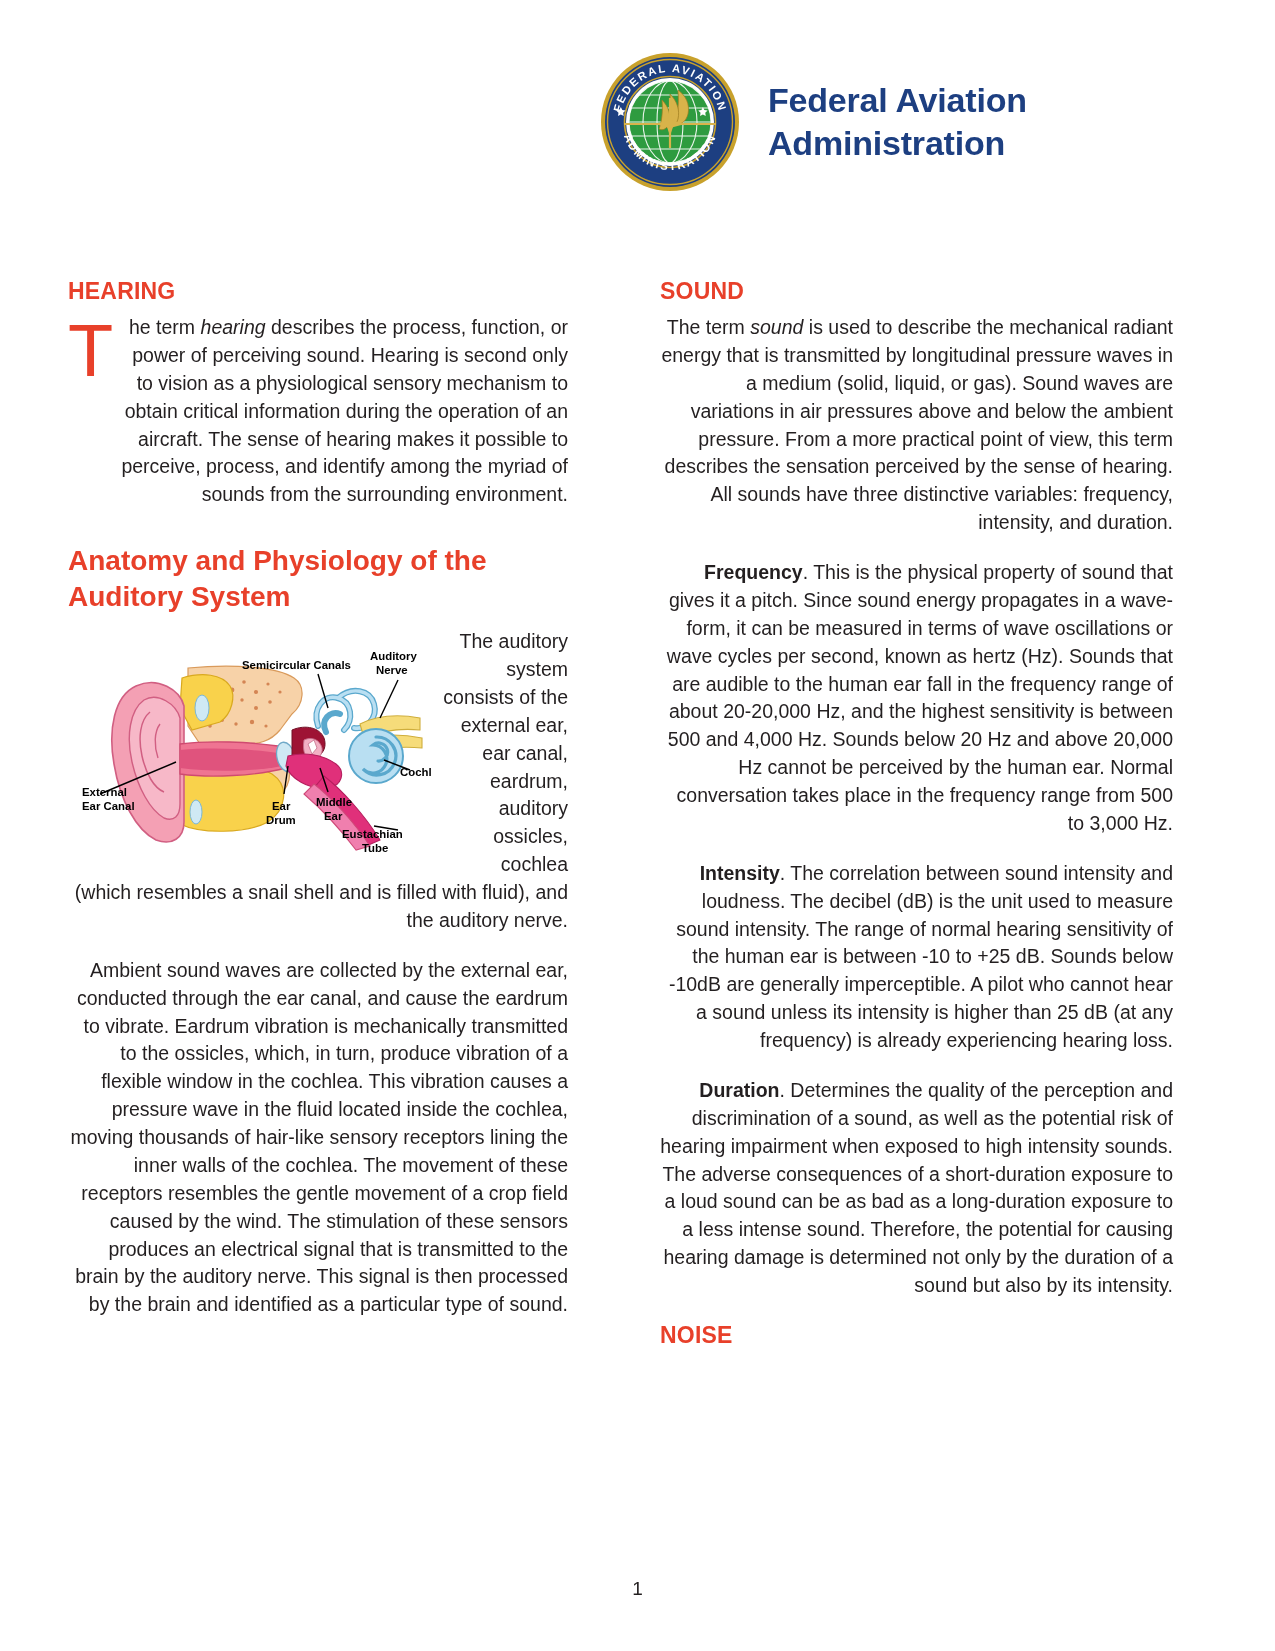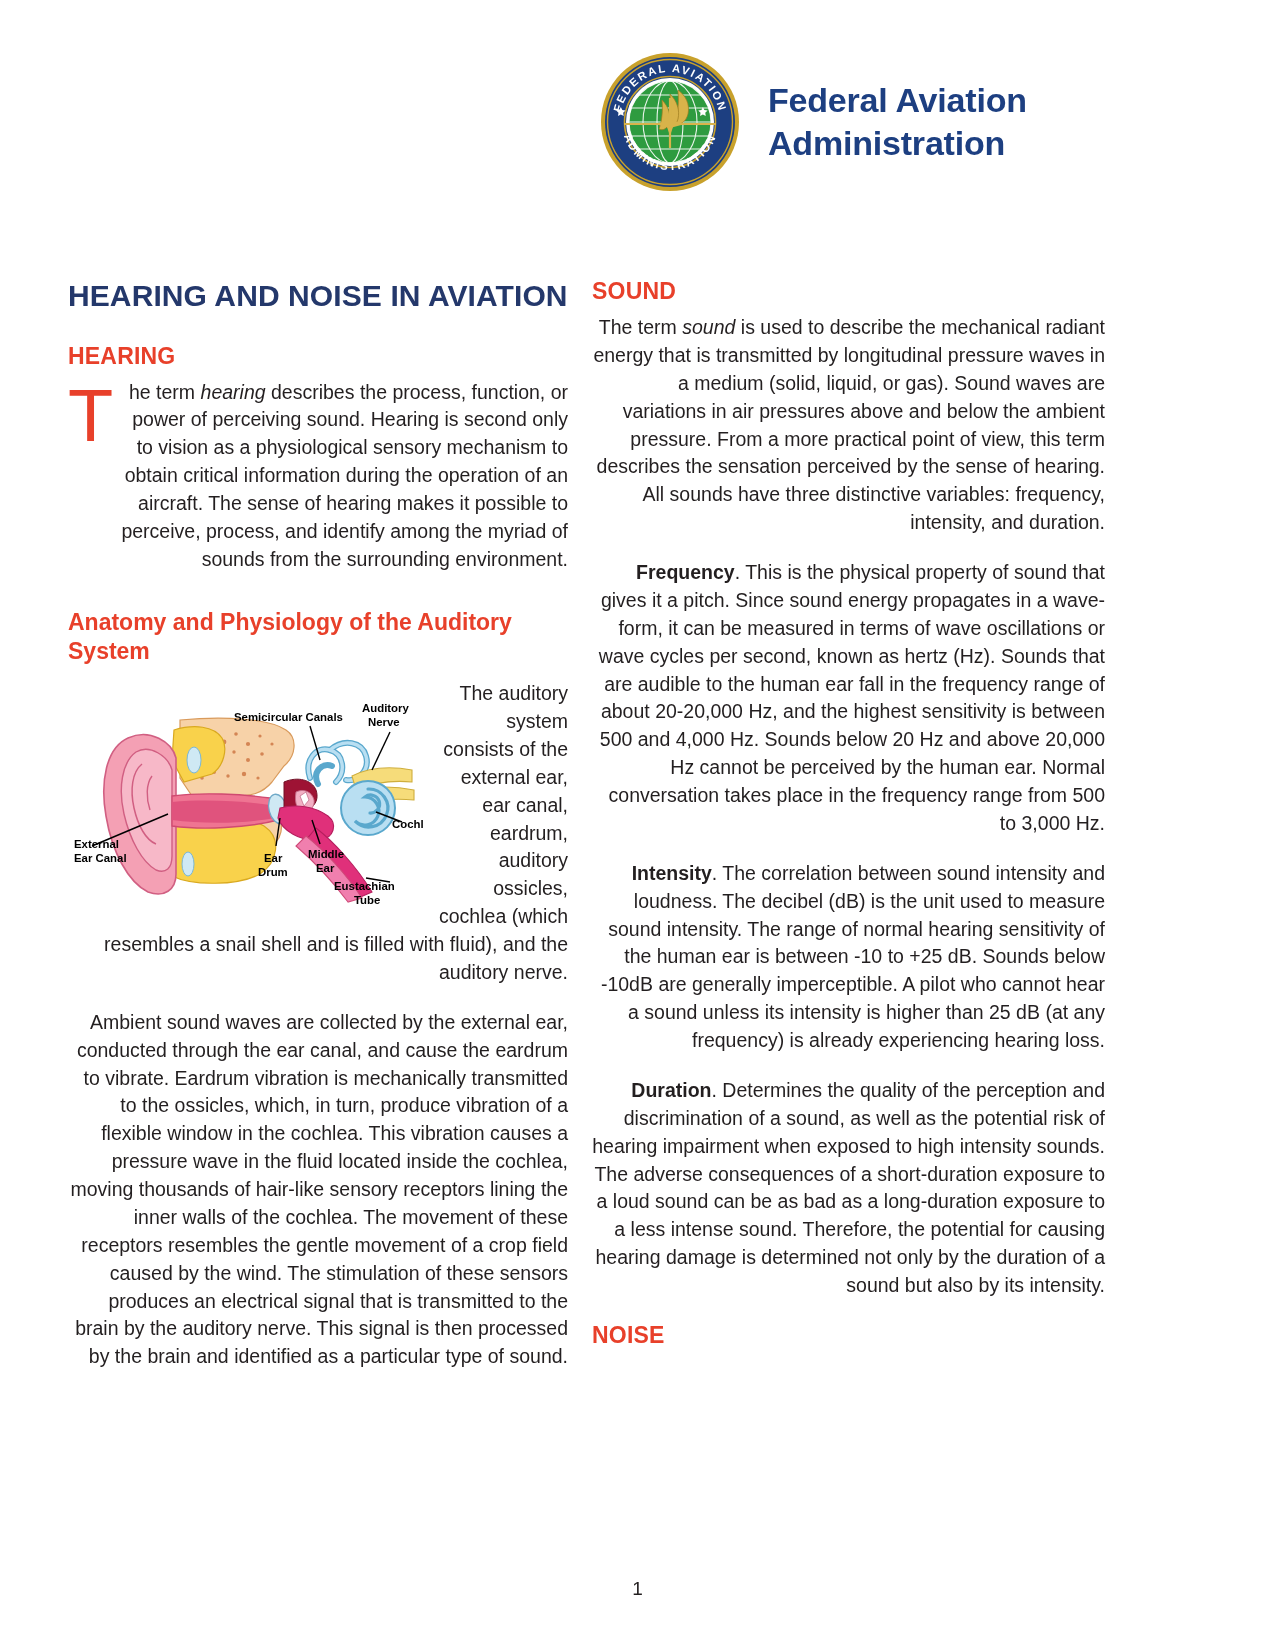--- a/index.html
+++ b/index.html
@@ -46,40 +46,40 @@
   }
   .agency-name div { display: block; }
 
   
   .col {
     position: absolute;
     top: 278px;
     width: 500px;
   }
   .col-left  { left: 68px;  }
-  .col-right { left: 592px; width: 513px; }
+  .col-right { left: 660px; width: 513px; }
 
   h1.doc-title {
     font-size: 30px;
     line-height: 1.22;
     font-weight: bold;
     color: #24386b;
     margin: 0 0 28px 0;
     letter-spacing: 0.1px;
   }
   h2.sec {
     font-size: 23px;
     font-weight: bold;
     color: #e8402a;
     margin: 0 0 9px 0;
     letter-spacing: 0.2px;
   }
   h2.sec.sound { margin-top: 0; }
   h3.subsec {
-    font-size: 23px;
+    font-size: 28px;
     font-weight: bold;
     color: #e8402a;
     line-height: 1.27;
     margin: 34px 0 14px 0;
   }
   p.body {
     font-size: 19.5px;
     line-height: 1.43;
     margin: 0 0 22px 0;
     text-align: right;
@@ -101,21 +101,21 @@
     padding: 6px 9px 0 0;
     margin-top: 2px;
     font-family: "Liberation Sans", sans-serif;
   }
 
   
   .ear-figure {
     float: left;
     width: 352px;
     height: 218px;
-    margin: 6px 10px 4px 4px;
+    margin: 6px 10px 4px 12px;
     position: relative;
   }
   .ear-figure svg { display: block; width: 352px; height: 218px; }
 
   
   .page-number {
     position: absolute;
     left: 0;
     right: 0;
     top: 1578px;
@@ -175,21 +175,20 @@
       </svg>
     </div>
     <div class="agency-name">
       <div>Federal Aviation</div>
       <div>Administration</div>
     </div>
   </div>
 
   <div class="col col-left">
 
-    <h1 class="doc-title">HEARING AND NOISE IN AVIATION</h1>
 
     <h2 class="sec">HEARING</h2>
 
     <p class="body dropcap-para"><span class="dropcap">T</span><span>he term </span><em>hearing</em><span> describes the process, function, or power of perceiving sound. Hearing is second only to vision as a physiological sensory mechanism to obtain critical information during the operation of an aircraft. The sense of hearing makes it possible to perceive, process, and identify among the myriad of sounds from the surrounding environment.</span></p>
 
     <h3 class="subsec">Anatomy and Physiology of the Auditory System</h3>
 
     <div class="ear-figure">
       <svg viewBox="0 0 352 218" xmlns="http://www.w3.org/2000/svg">
         <rect width="352" height="218" fill="#ffffff"></rect>

